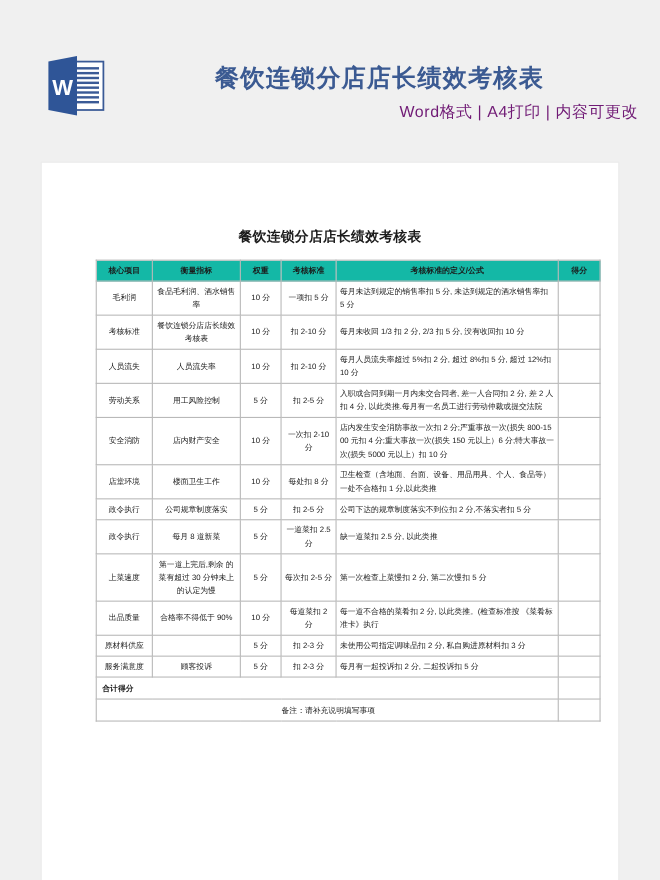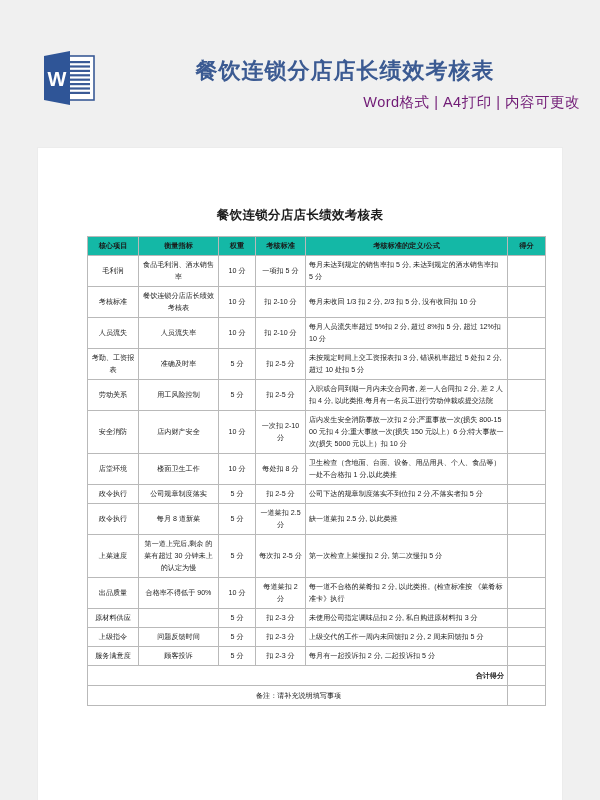--- a/index.html
+++ b/index.html
@@ -119,21 +119,21 @@
     font-weight: bold;
     text-align: center;
     height: 14px;
     padding: 2px 2px;
     font-size: 7.2px;
   }
   td.ctr  { text-align: center; }
   td.lft  { text-align: left; padding-left: 5px; }
   td.score { background: #ffffff; }
   tr.total td {
-    text-align: right;
+    text-align: left;
     padding-left: 5px;
     font-weight: bold;
     height: 13px;
   }
   tr.note td {
     text-align: center;
     padding-left: 5px;
     height: 13px;
     font-family: Liberation Serif, serif;
   }
@@ -210,28 +210,20 @@
             </tr>
             <tr>
               <td class="ctr">人员流失</td>
               <td class="ctr">人员流失率</td>
               <td class="ctr">10 分</td>
               <td class="ctr">扣 2-10 分</td>
               <td class="lft">每月人员流失率超过 5%扣 2 分, 超过 8%扣 5 分, 超过 12%扣 10 分</td>
               <td class="ctr score"></td>
             </tr>
             <tr>
-              <td class="ctr">考勤、工资报表</td>
-              <td class="ctr">准确及时率</td>
-              <td class="ctr">5 分</td>
-              <td class="ctr">扣 2-5 分</td>
-              <td class="lft">未按规定时间上交工资报表扣 3 分, 错误机率超过 5 处扣 2 分, 超过 10 处扣 5 分</td>
-              <td class="ctr score"></td>
-            </tr>
-            <tr>
               <td class="ctr">劳动关系</td>
               <td class="ctr">用工风险控制</td>
               <td class="ctr">5 分</td>
               <td class="ctr">扣 2-5 分</td>
               <td class="lft">入职或合同到期一月内未交合同者, 差一人合同扣 2 分, 差 2 人扣 4 分, 以此类推.每月有一名员工进行劳动仲裁或提交法院</td>
               <td class="ctr score"></td>
             </tr>
             <tr>
               <td class="ctr">安全消防</td>
               <td class="ctr">店内财产安全</td>
@@ -279,28 +271,20 @@
               <td class="ctr">每道菜扣 2 分</td>
               <td class="lft">每一道不合格的菜肴扣 2 分, 以此类推。(检查标准按 《菜肴标准卡》执行</td>
               <td class="ctr score"></td>
             </tr>
             <tr>
               <td class="ctr">原材料供应</td>
               <td class="ctr"></td>
               <td class="ctr">5 分</td>
               <td class="ctr">扣 2-3 分</td>
               <td class="lft">未使用公司指定调味品扣 2 分, 私自购进原材料扣 3 分</td>
-              <td class="ctr score"></td>
-            </tr>
-            <tr>
-              <td class="ctr">上级指令</td>
-              <td class="ctr">问题反馈时间</td>
-              <td class="ctr">5 分</td>
-              <td class="ctr">扣 2-3 分</td>
-              <td class="lft">上级交代的工作一周内未回馈扣 2 分, 2 周未回馈扣 5 分</td>
               <td class="ctr score"></td>
             </tr>
             <tr>
               <td class="ctr">服务满意度</td>
               <td class="ctr">顾客投诉</td>
               <td class="ctr">5 分</td>
               <td class="ctr">扣 2-3 分</td>
               <td class="lft">每月有一起投诉扣 2 分, 二起投诉扣 5 分</td>
               <td class="ctr score"></td>
             </tr>

